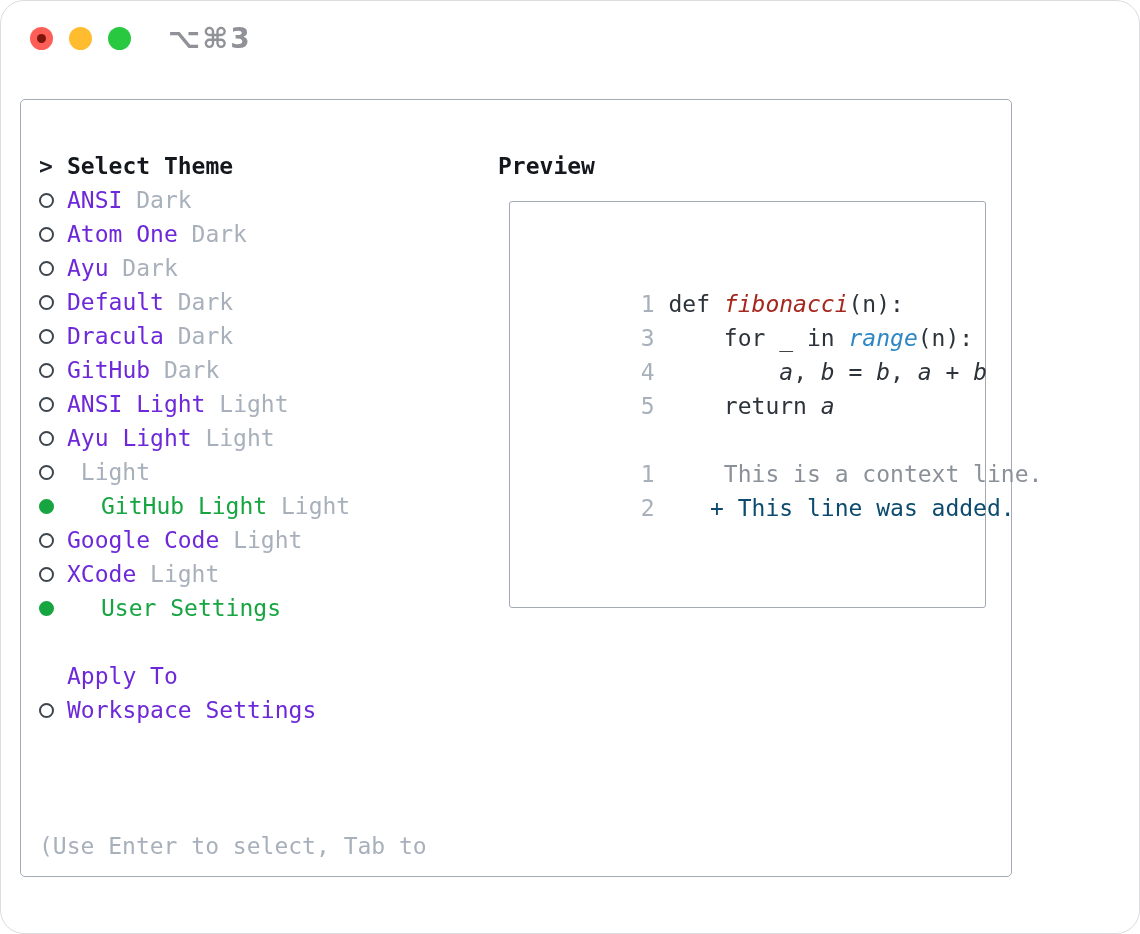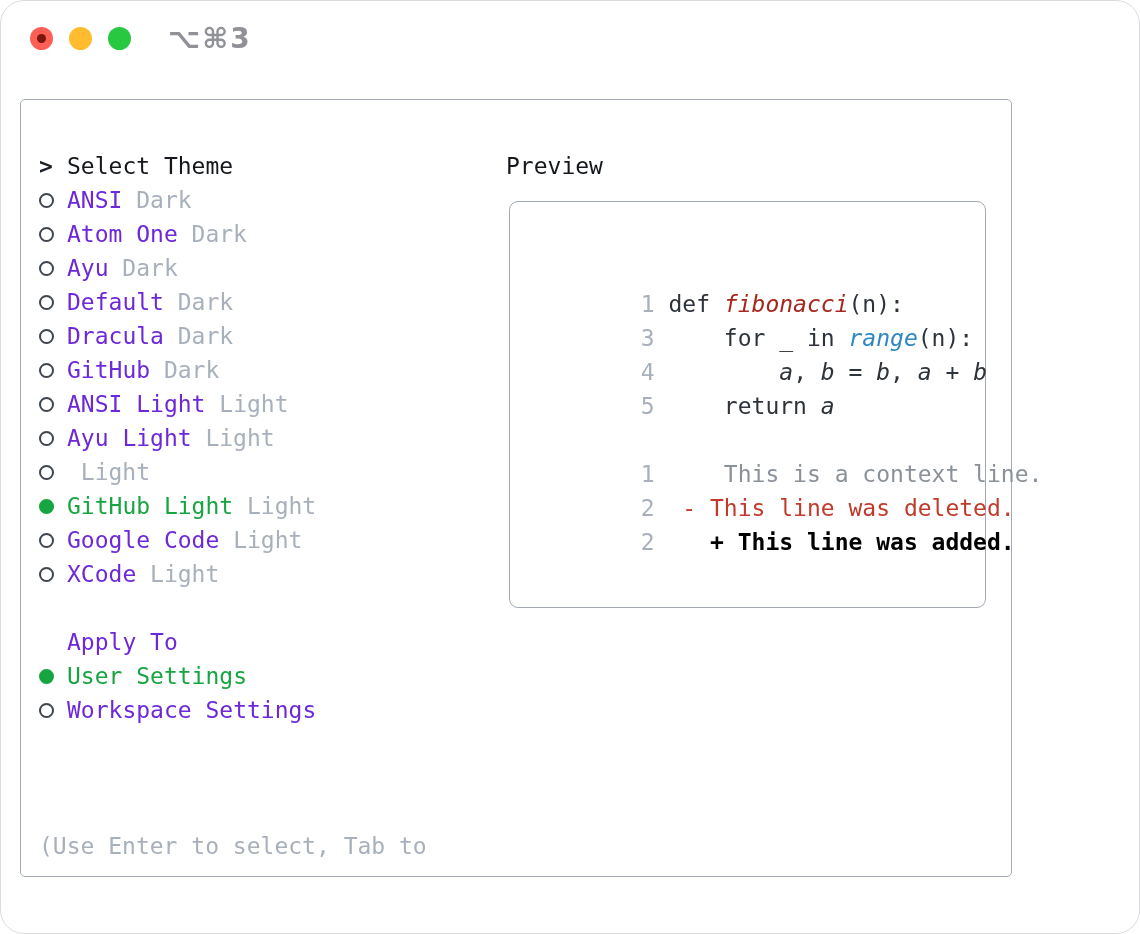--- a/index.html
+++ b/index.html
@@ -29,43 +29,43 @@
     border:1.5px solid #a3aab5;border-radius:5px;background:#ffffff;
     box-sizing:border-box;
   }
   
   .left-col{position:absolute;left:38px;top:148px;}
   .row{display:flex;align-items:center;height:34px;font-size:23px;white-space:pre;}
   .icon-cell{width:28px;display:inline-flex;align-items:center;flex:none;}
   .caret{font-weight:bold;color:#1d2228;font-size:23px;}
   .radio{width:15px;height:15px;box-sizing:border-box;border:2px solid #3e454d;border-radius:50%;}
   .row.selected .radio{background:#16a540;border-color:#16a540;}
-  .row.selected .name{color:#16a540;}
+  .row.selected .name{color:#16a540;margin-left:34px;}
   .name{color:#6d28d9;}
-  .bold{font-weight:normal;color:#14181d;}
+  .bold{font-weight:bold;color:#14181d;}
   .variant{color:#a7b0bb;margin-left:13.8px;}
   .apply-header{margin-top:34px;}
   .help{margin-top:34px;color:#a7b0bb;font-size:23px;line-height:34px;white-space:pre;}
   
-  .preview-title{position:absolute;left:497px;top:148px;height:34px;line-height:34px;font-size:23px;font-weight:normal;color:#14181d;margin-left:8px;}
+  .preview-title{position:absolute;left:497px;top:148px;height:34px;line-height:34px;font-size:23px;font-weight:bold;color:#14181d;}
   .preview-box{
     position:absolute;left:508px;top:200px;width:477px;height:407px;
-    border:1.5px solid #a3aab5;border-radius:9px;box-sizing:border-box;background:#ffffff;
+    border:1.5px solid #a3aab5;border-radius:3px;box-sizing:border-box;background:#ffffff;
   }
   .code{position:absolute;left:20px;top:51px;font-size:23px;}
   .code-line{height:34px;line-height:34px;white-space:pre;}
   .ln{color:#a7b0bb;margin-right:13.85px;}
   .tok{color:#2d333a;}
   .tok.func{color:#a5271d;font-style:italic;}
   .tok.num{color:#0d7d87;}
   .tok.builtin{color:#2d87c3;font-style:italic;}
   .tok.var{font-style:italic;color:#2d333a;}
   .tok.ctx{color:#8b9199;text-align:right;}
   .tok.del{color:#c23a2a;}
-  .tok.add{color:#000000;font-weight:bold;}
+  .tok.add{color:#0c4a6e;}
 </style>
 </head>
 <body>
 
 <div class="stage">
 
   <div class="titlebar">
     <div class="lights">
       <span class="light red"></span>
       <span class="light yellow"></span>
@@ -136,28 +136,28 @@
       <span class="icon-cell"><span class="radio"></span></span>
       <span class="name">Google Code</span>
       <span class="variant">Light</span>
     </div>
     <div class="row">
       <span class="icon-cell"><span class="radio"></span></span>
       <span class="name">XCode</span>
       <span class="variant">Light</span>
     </div>
 
+    <div class="row selected">
+      <span class="icon-cell"><span class="radio"></span></span>
+      <span class="name">User Settings</span>
+    </div>
     <div class="row apply-header">
       <span class="icon-cell"></span>
       <span class="name">Apply To</span>
     </div>
-    <div class="row selected">
-      <span class="icon-cell"><span class="radio"></span></span>
-      <span class="name">User Settings</span>
-    </div>
     <div class="row">
       <span class="icon-cell"><span class="radio"></span></span>
       <span class="name">Workspace Settings</span>
     </div>
 
     <div class="help">
       <div>(Use Enter to select, Tab to</div>
       <div>change focus)</div>
     </div>
   </div>
@@ -183,23 +183,20 @@
       <div class="code-line">
         <span class="ln">5</span><span class="tok">    return </span><span class="tok var">a</span>
       </div>
 
       <div class="code-line"></div>
 
       <div class="code-line">
         <span class="ln ctx-ln">1</span><span class="tok ctx">    This is a context line.</span>
       </div>
 
-      <div class="code-line">
-        <span class="ln">2</span><span class="tok del"> - This line was deleted.</span>
-      </div>
 
       <div class="code-line">
         <span class="ln">2</span><span class="tok add">   + This line was added.</span>
       </div>
 
     </div>
   </div>
 
 </div>
 

